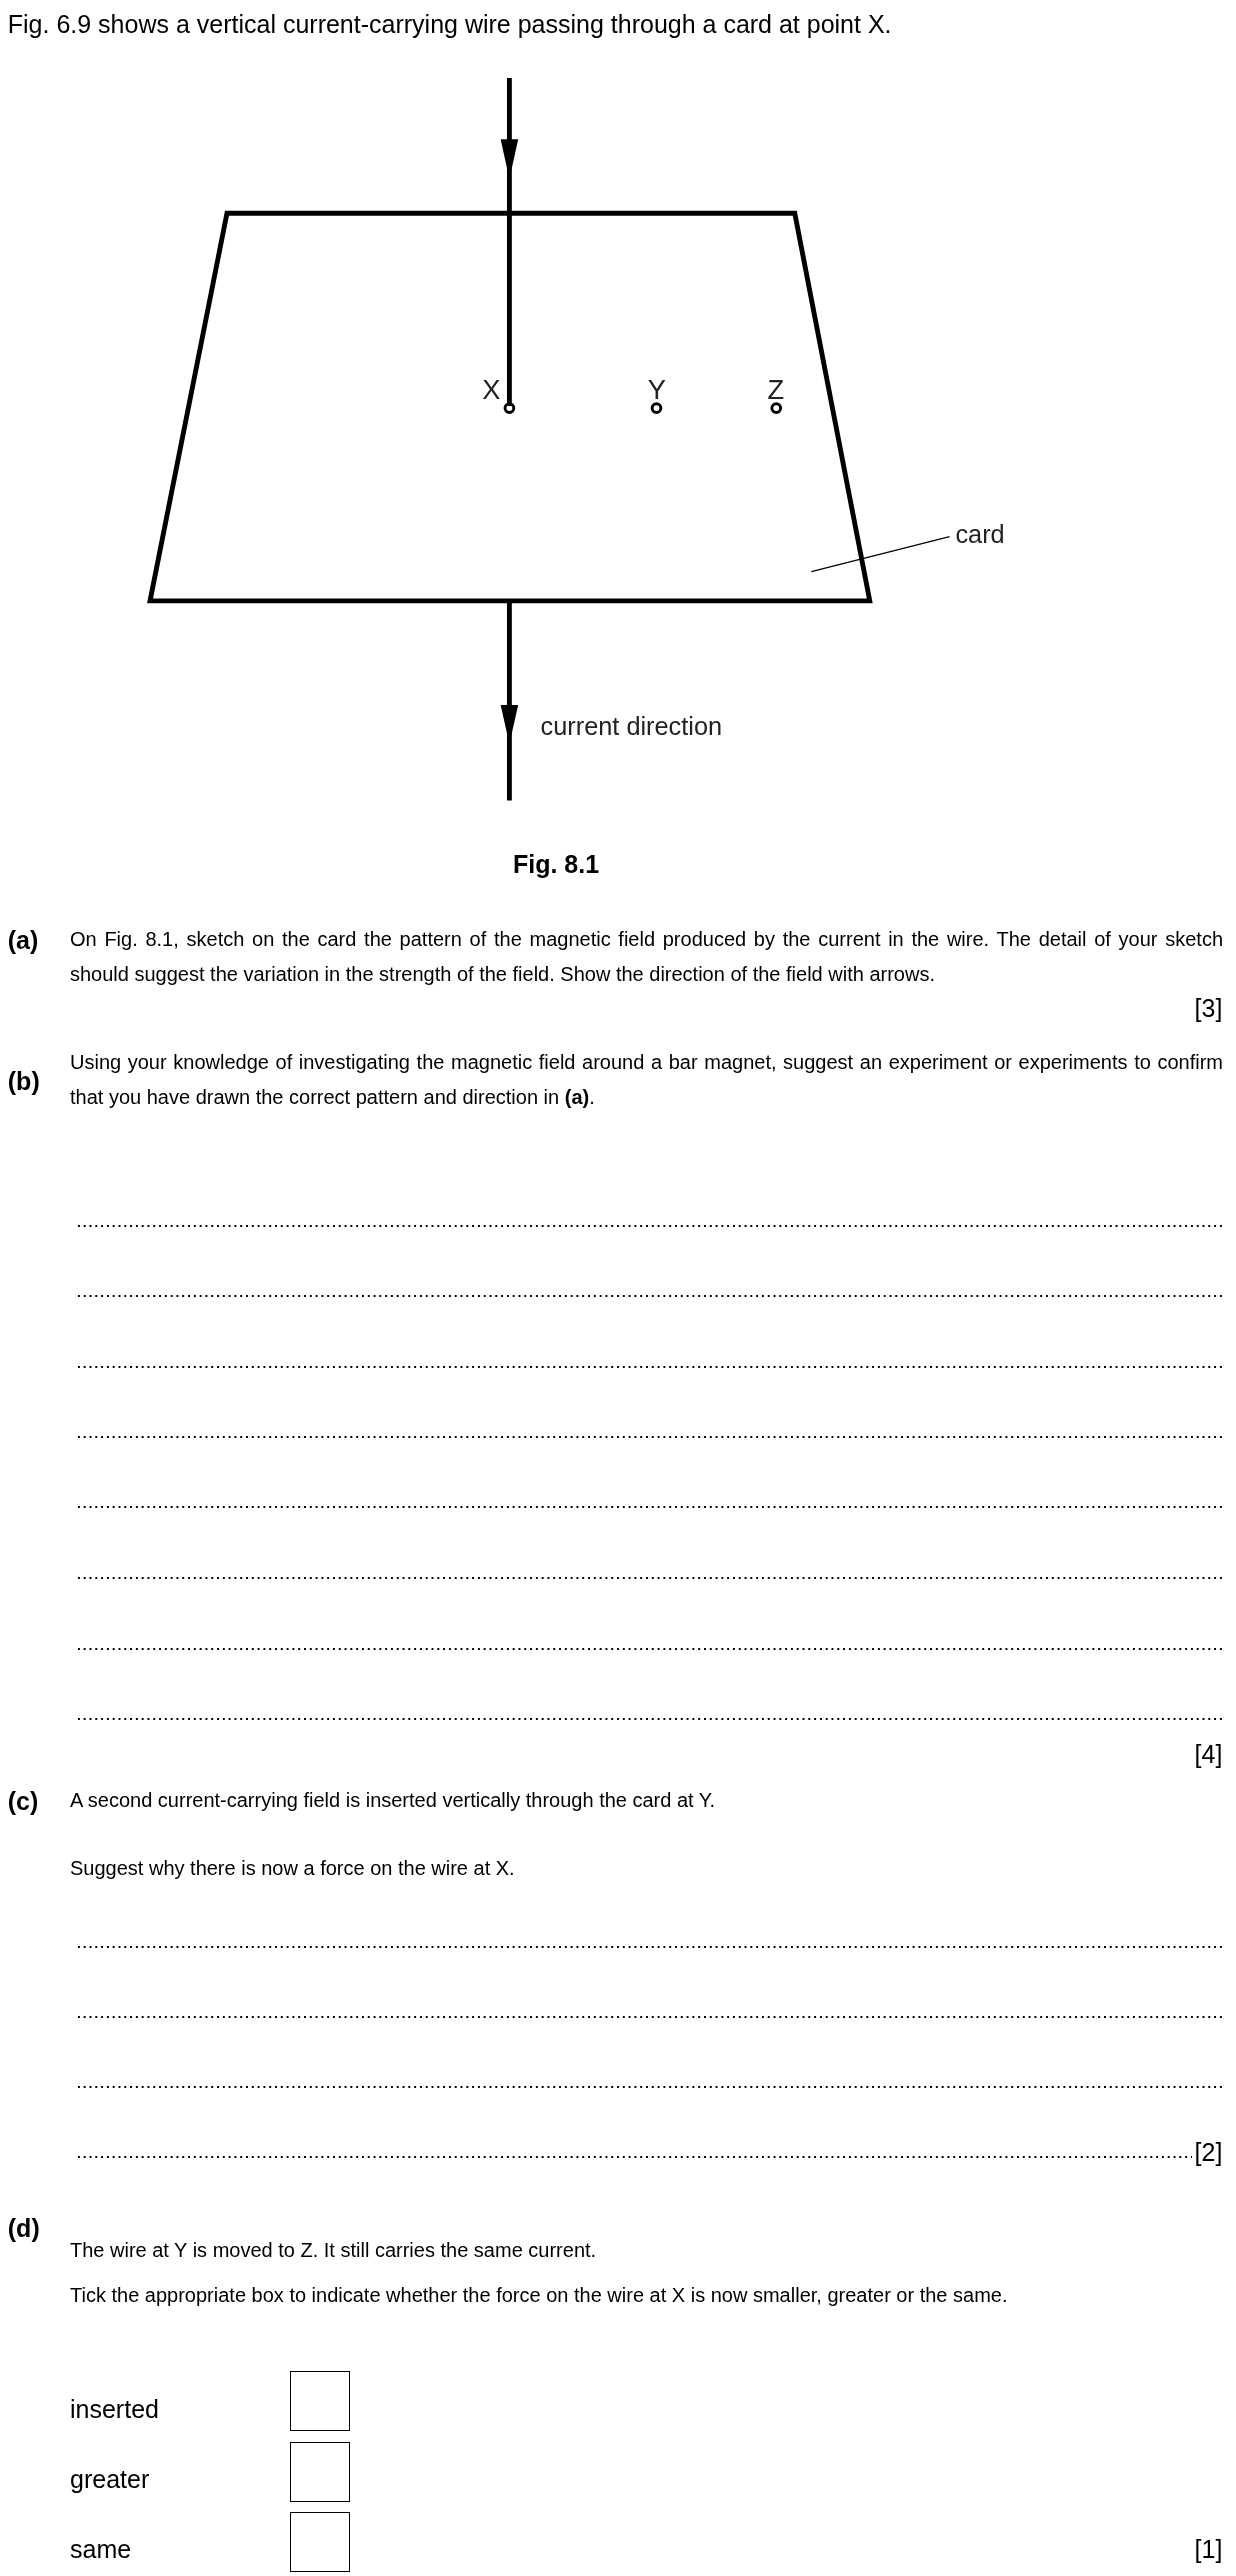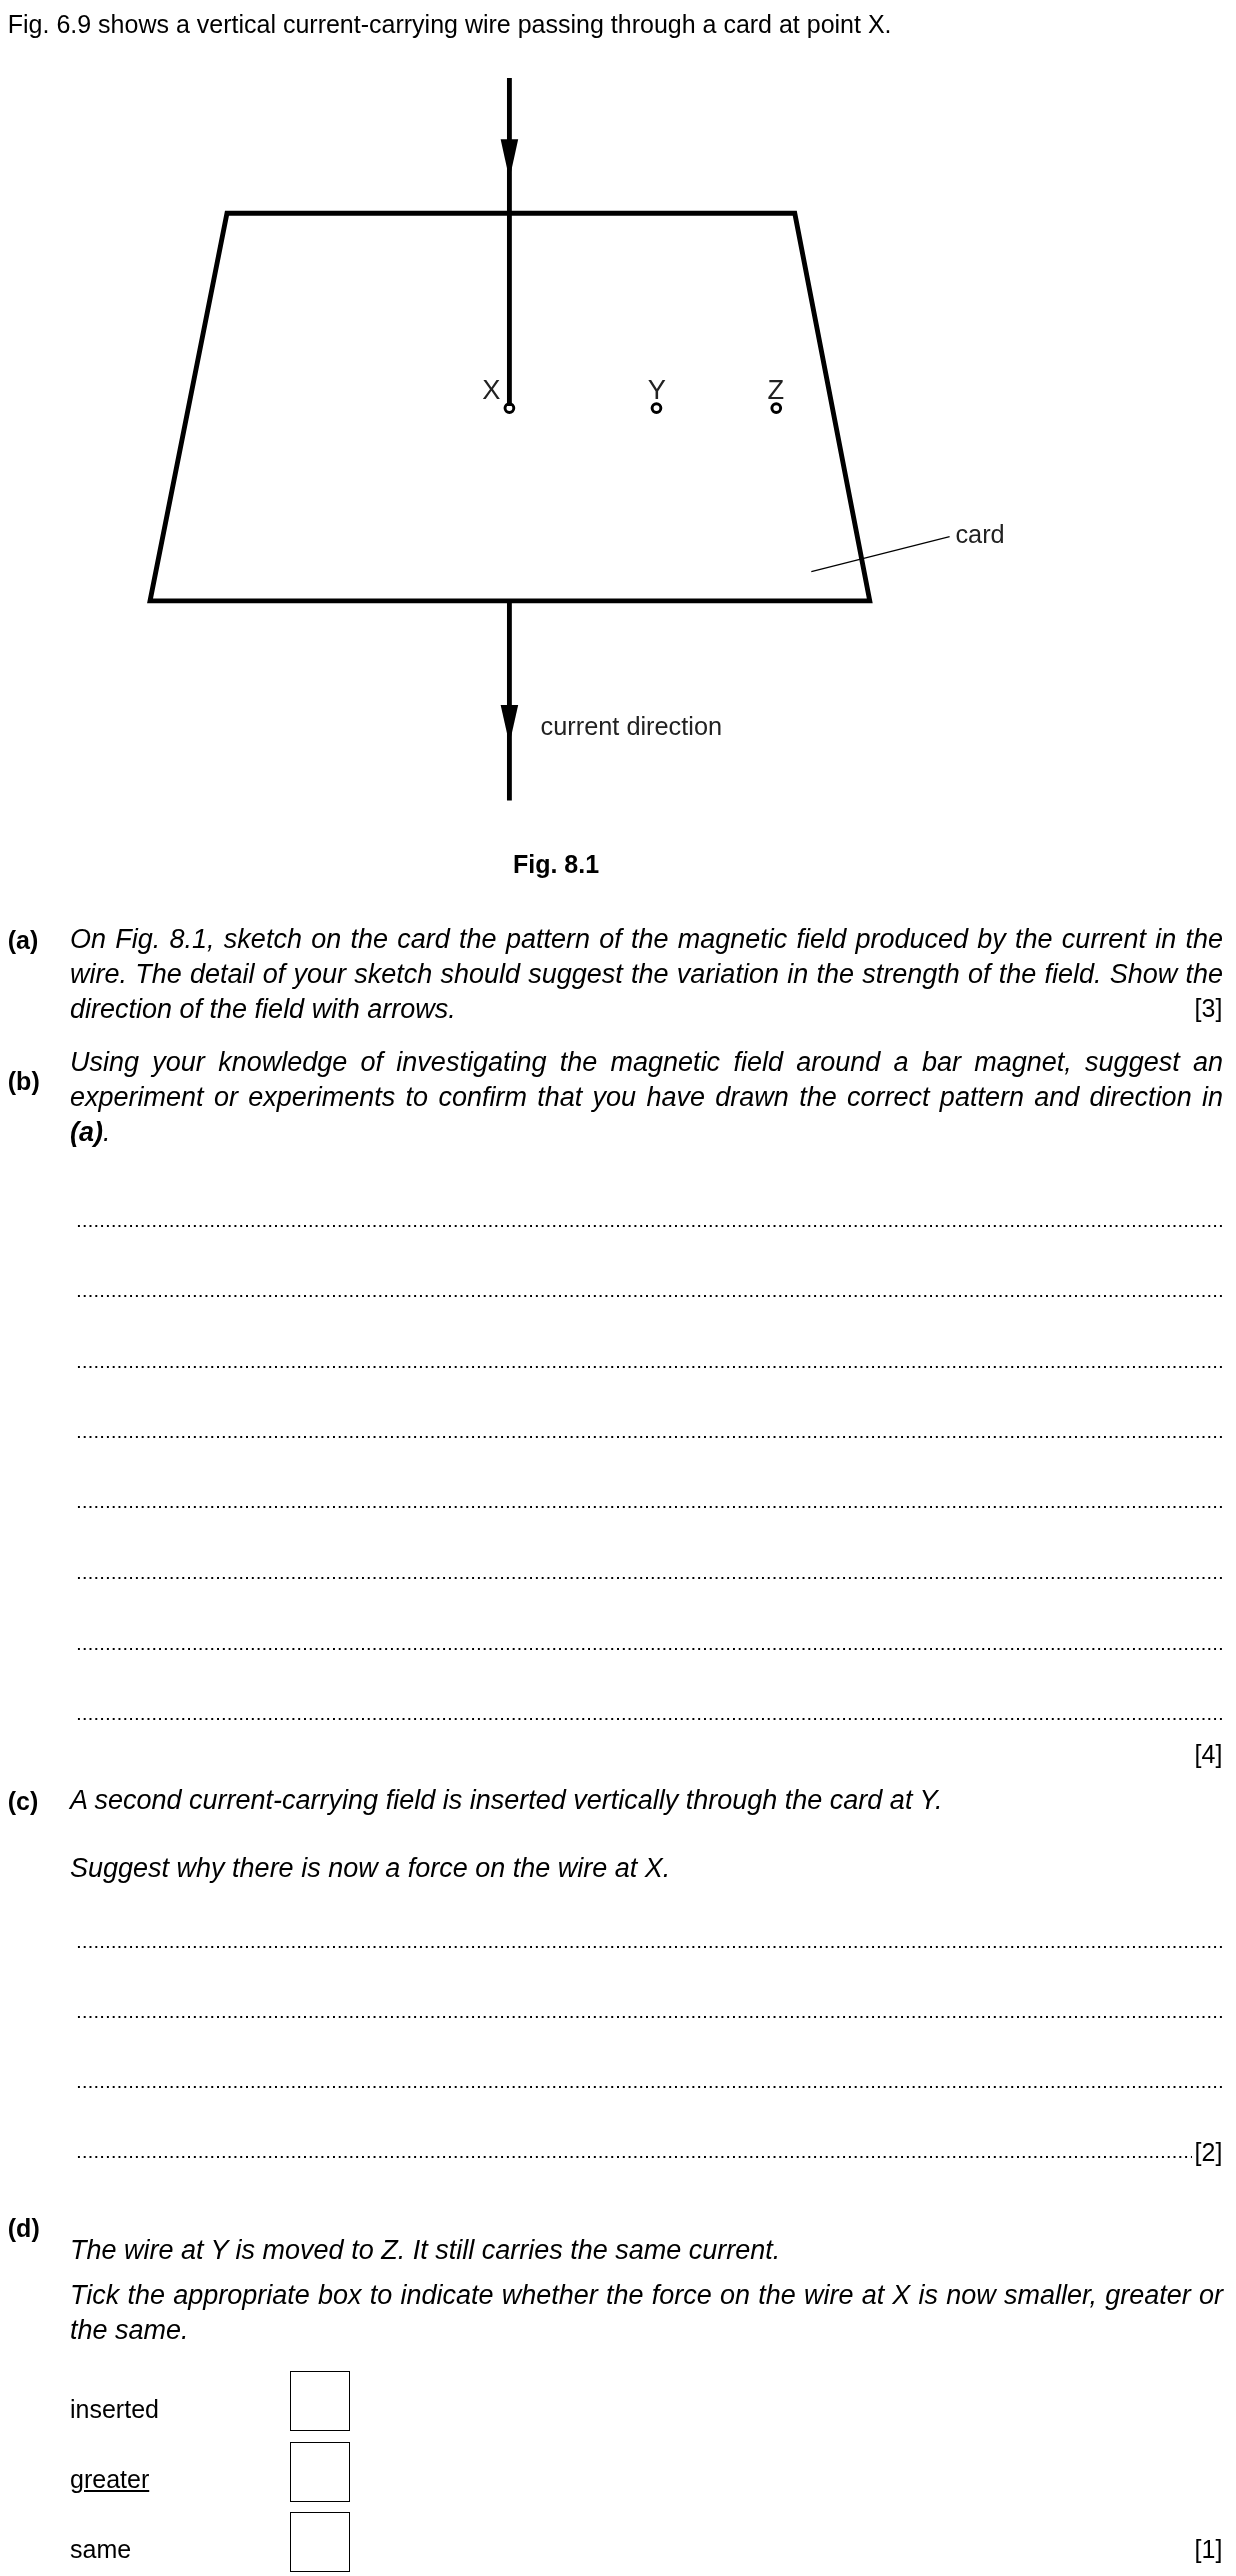--- a/index.html
+++ b/index.html
@@ -6,22 +6,22 @@
   body {
     width: 1236px; height: 2576px; position: relative; overflow: hidden;
     font-family: "Liberation Sans", sans-serif; color: #000000;
   }
   .txt { position: absolute; font-size: 25px; line-height: 33px; white-space: nowrap; }
   .intro { left: 7.8px; top: 7.8px; }
   .figure { position: absolute; left: 0; top: 0; width: 1236px; height: 896px; }
   .fig-caption { position: absolute; left: 0; width: 1112px; top: 850px; text-align: center; font-weight: bold; font-size: 25px; }
   .part-label { position: absolute; left: 7.8px; font-weight: bold; font-size: 25px; line-height: 33px; }
   .para {
-    position: absolute; left: 70px; width: 1153px; font-size: 27px; line-height: 35px;
-    text-align: justify; text-align-last: left; font-style: italic;
+    position: absolute; left: 70px; width: 1153px; font-size: 20px; line-height: 35px;
+    text-align: justify; text-align-last: left;
   }
   .mark { position: absolute; right: 13.6px; font-size: 25px; line-height: 33px; }
   .dotline {
     position: absolute; left: 76px; width: 1148px; height: 3.9px;
     background-image: radial-gradient(circle, #000 1px, transparent 1.4px);
     background-size: 5.8px 3.9px; background-repeat: repeat-x;
   }
   .dotline.short { width: 1116px; }
   .opt-label { position: absolute; left: 70px; font-size: 25px; line-height: 33px; }
   .tickbox { position: absolute; left: 290px; width: 60px; height: 60px; border: 1.9px solid #000; box-sizing: border-box; background: #fff; cursor: pointer; }
@@ -82,19 +82,19 @@
 <div class="dotline short" style="top:2155px;"></div>
 <div class="mark" style="top:2136px;">[2]</div>
 
 <div class="part-label" style="top:2212px;">(d)</div>
 <div class="para" style="top:2210px;margin-top:23px;">The wire at Y is moved to Z. It still carries the same current.</div>
 <div class="para" style="top:2278px;">Tick the appropriate box to indicate whether the force on the wire at X is now smaller, greater or the same.</div>
 
 <div class="opt-label" style="top:2393px;">inserted</div>
 <div class="tickbox" style="top:2371px;"></div>
 
-<div class="opt-label" style="top:2463px;text-decoration:underline;">greater</div>
+<div class="opt-label" style="top:2463px;">greater</div>
 <div class="tickbox" style="top:2442px;"></div>
 
 <div class="opt-label" style="top:2533px;">same</div>
 <div class="tickbox" style="top:2512px;"></div>
 <div class="mark" style="top:2533px;">[1]</div>
 
 
 </body></html>

